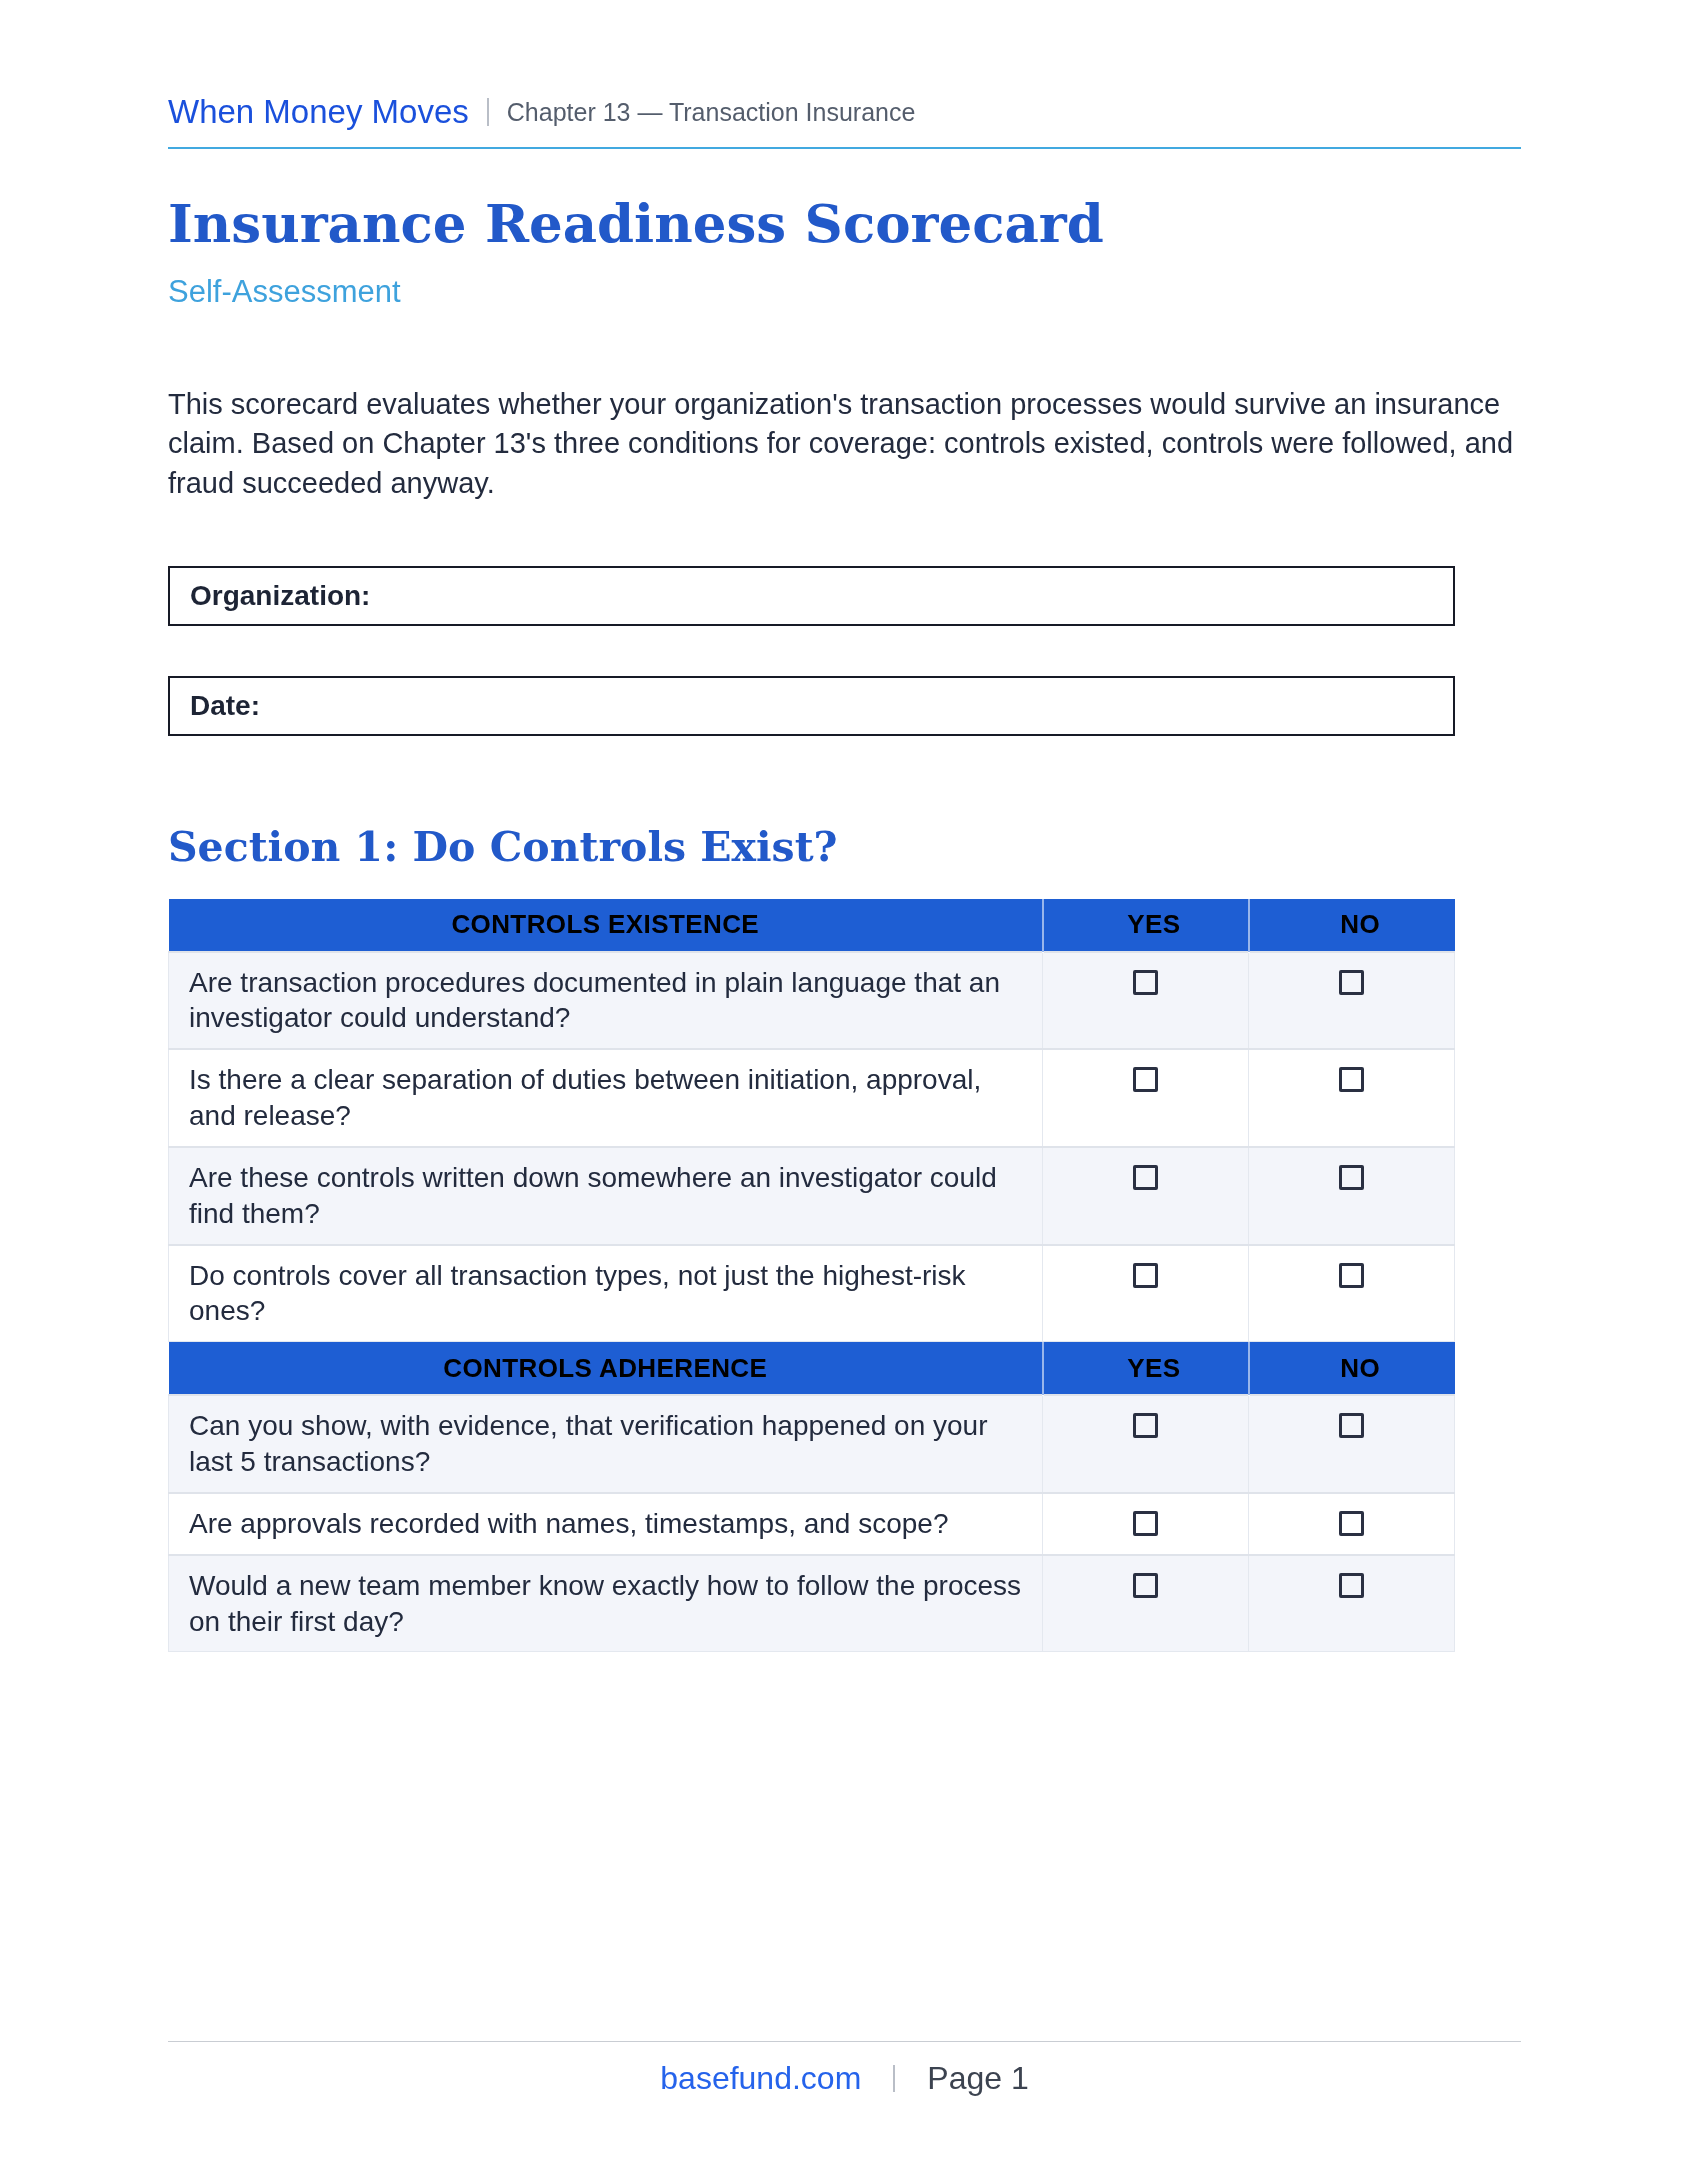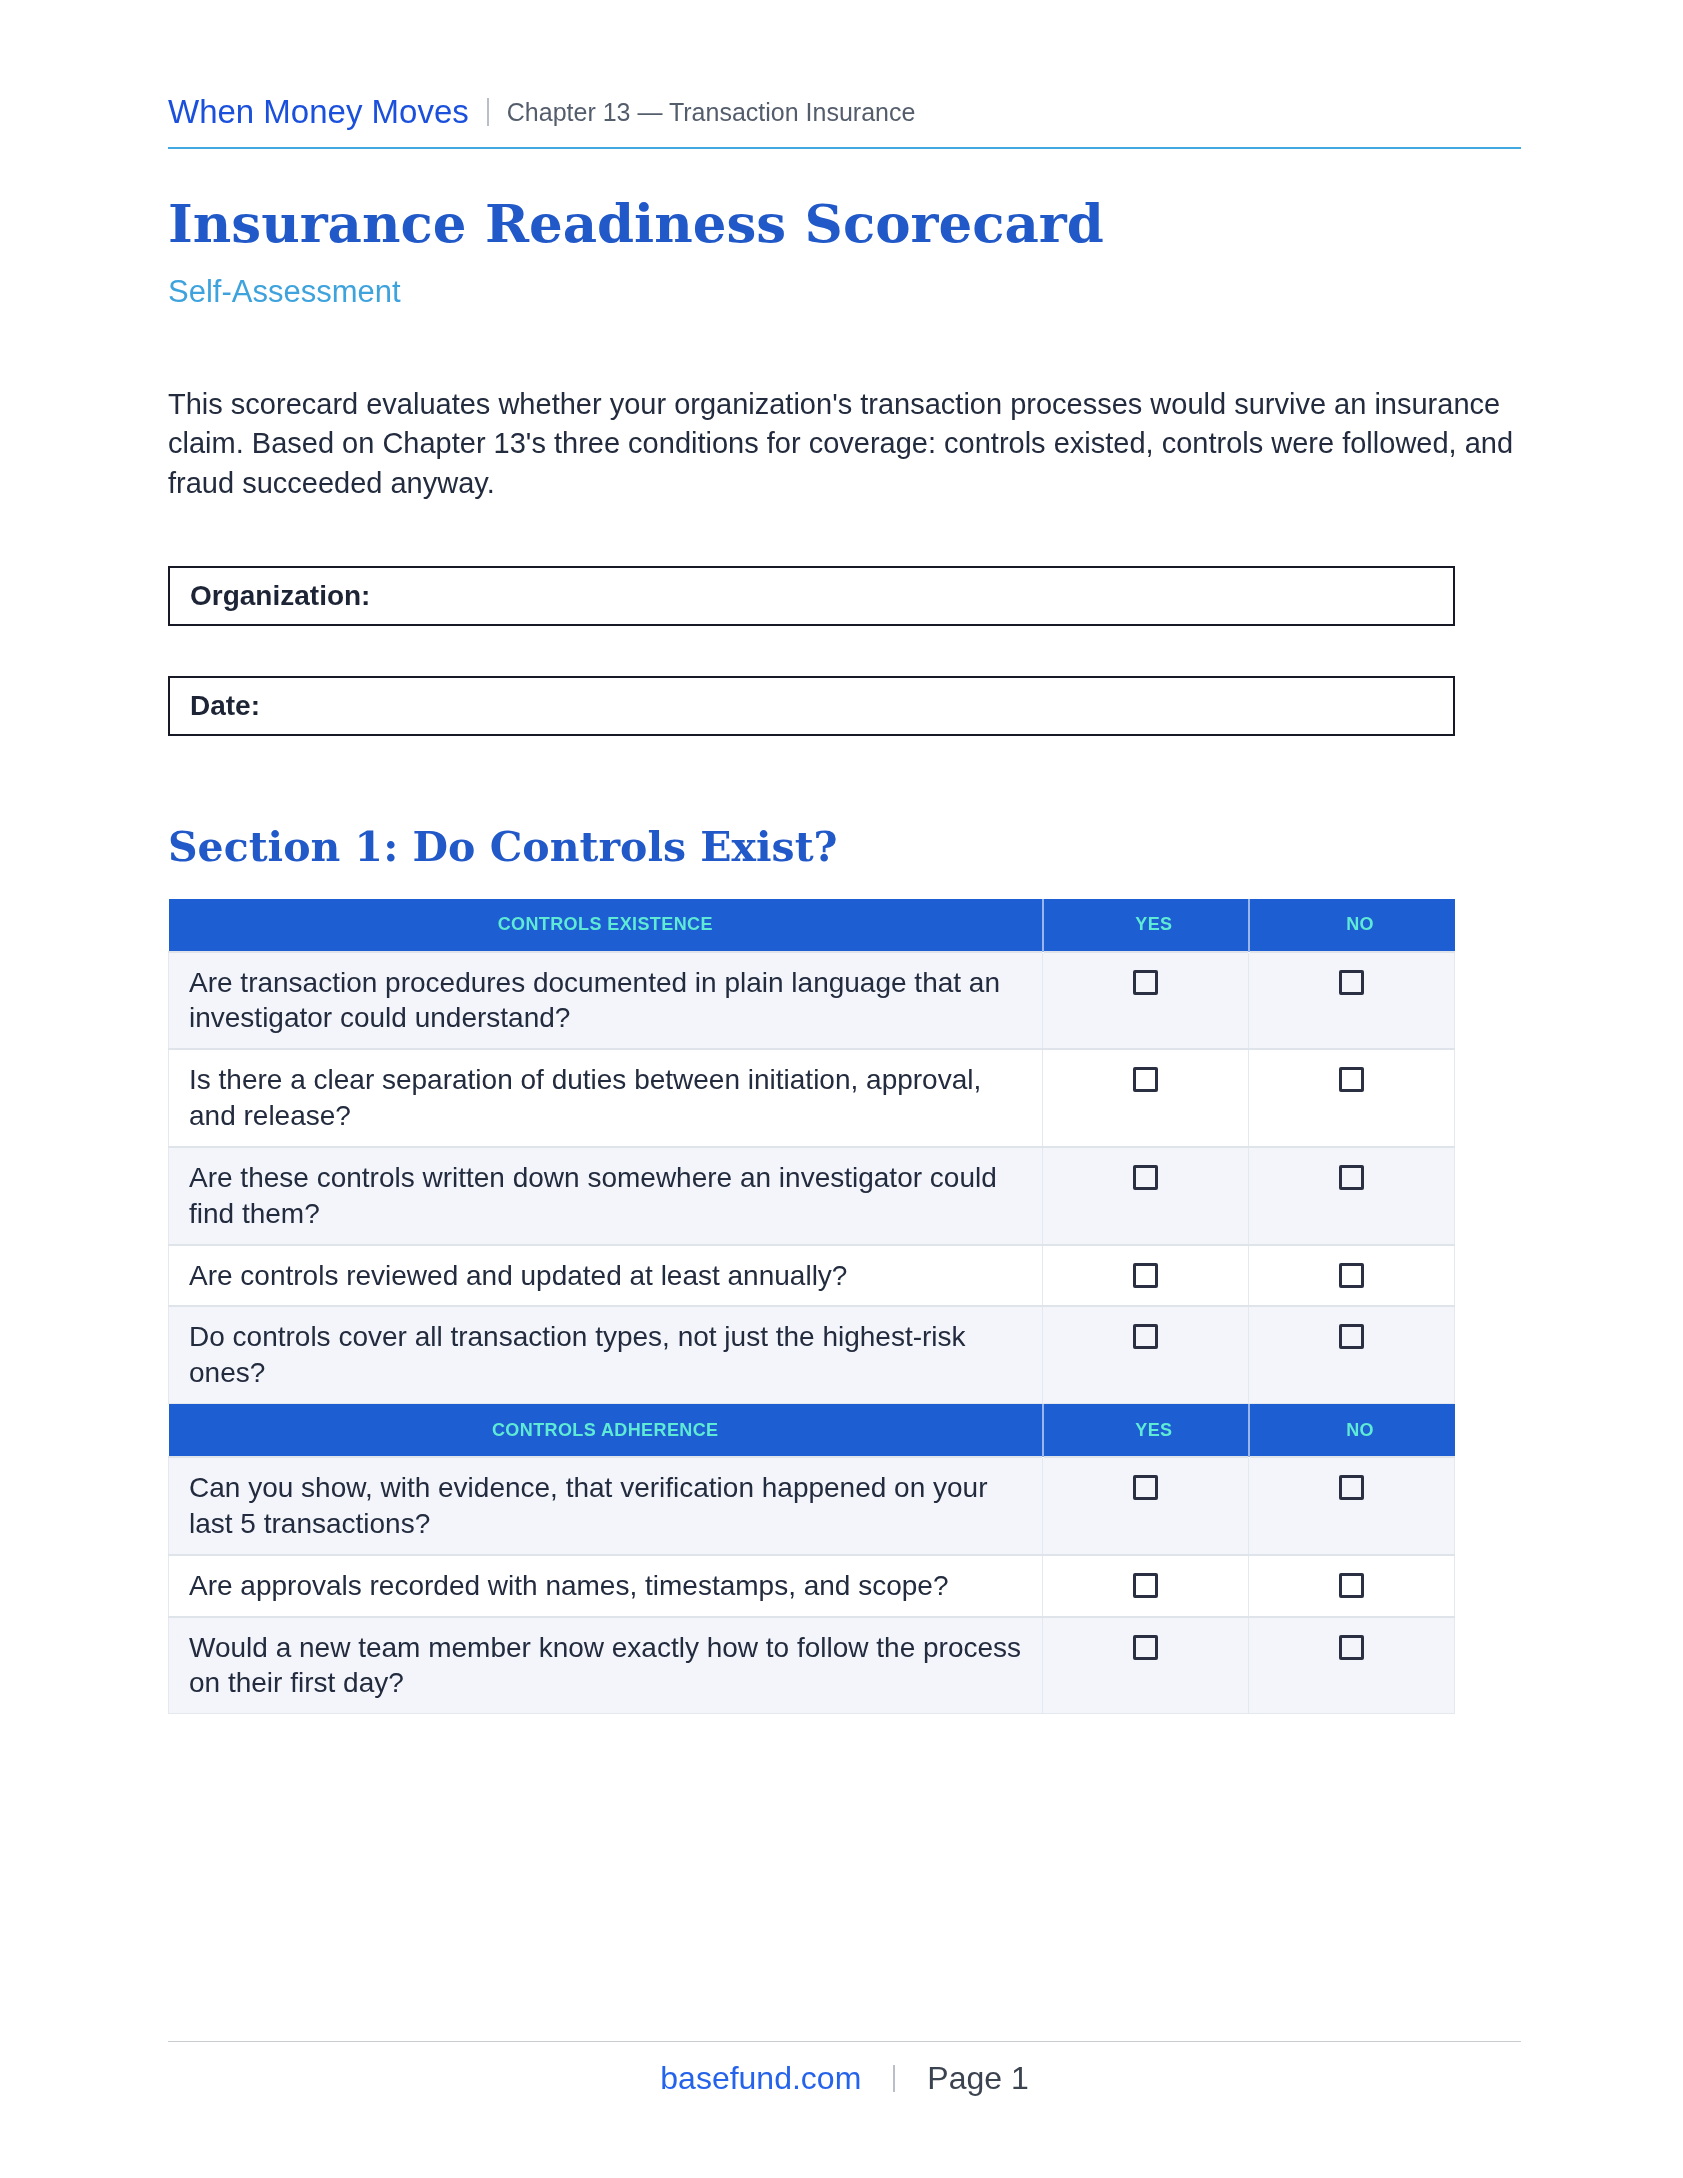--- a/index.html
+++ b/index.html
@@ -41,22 +41,22 @@
 
   
   .section-heading {
     margin:87px 0 28px 0; font-family:"DejaVu Serif", serif; font-weight:bold;
     font-size:41px; color:var(--heading-blue,#2259c9);
   }
 
   
   table { width:1287px; border-collapse:collapse; table-layout:fixed; }
   thead th {
-    background:var(--thead-blue,#1e5ed3); color:#5eead4;
-    font-size:18px; font-weight:bold; letter-spacing:0.4px;
+    background:var(--thead-blue,#1e5ed3); color:#000000;
+    font-size:26px; font-weight:bold; letter-spacing:0.4px;
     height:53px; text-align:center; padding:0;
   }
   thead th + th { border-left:2px solid rgba(255,255,255,0.55);padding-left:16px; }
   tbody td {
     border:1px solid #e4e8ef; border-top:2px solid #dfe3ea;
     font-size:28px; line-height:1.28; color:#232b3e;
     padding:12px 8px 12px 20px; vertical-align:top;
   }
   tbody tr:nth-child(odd) { background:#f3f5fa; }
   tbody tr:nth-child(even){ background:#ffffff; }
@@ -126,25 +126,20 @@
           <td>Is there a clear separation of duties between initiation, approval, and release?</td>
           <td class="check"><span class="checkbox"></span></td>
           <td class="check"><span class="checkbox"></span></td>
         </tr>
         <tr>
           <td>Are these controls written down somewhere an investigator could find them?</td>
           <td class="check"><span class="checkbox"></span></td>
           <td class="check"><span class="checkbox"></span></td>
         </tr>
         <tr>
-          <td>Are controls reviewed and updated at least annually?</td>
-          <td class="check"><span class="checkbox"></span></td>
-          <td class="check"><span class="checkbox"></span></td>
-        </tr>
-        <tr>
           <td>Do controls cover all transaction types, not just the highest-risk ones?</td>
           <td class="check"><span class="checkbox"></span></td>
           <td class="check"><span class="checkbox"></span></td>
         </tr>
       </tbody>
   </table>
 
   <table>
     <colgroup>
         <col style="width:68%">

